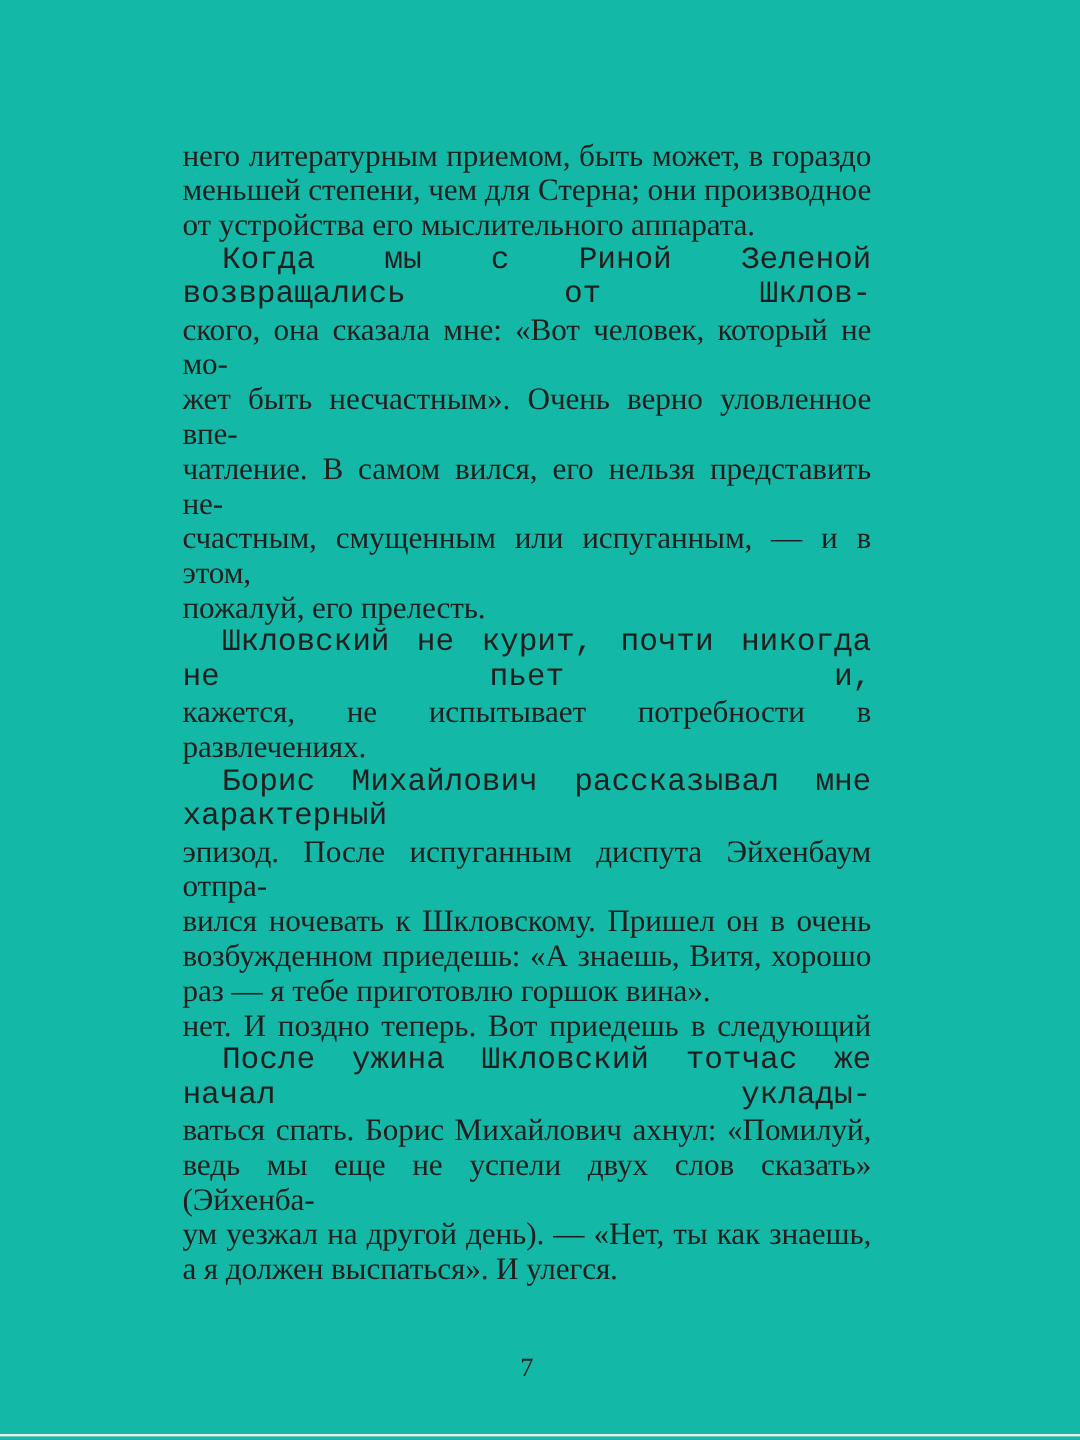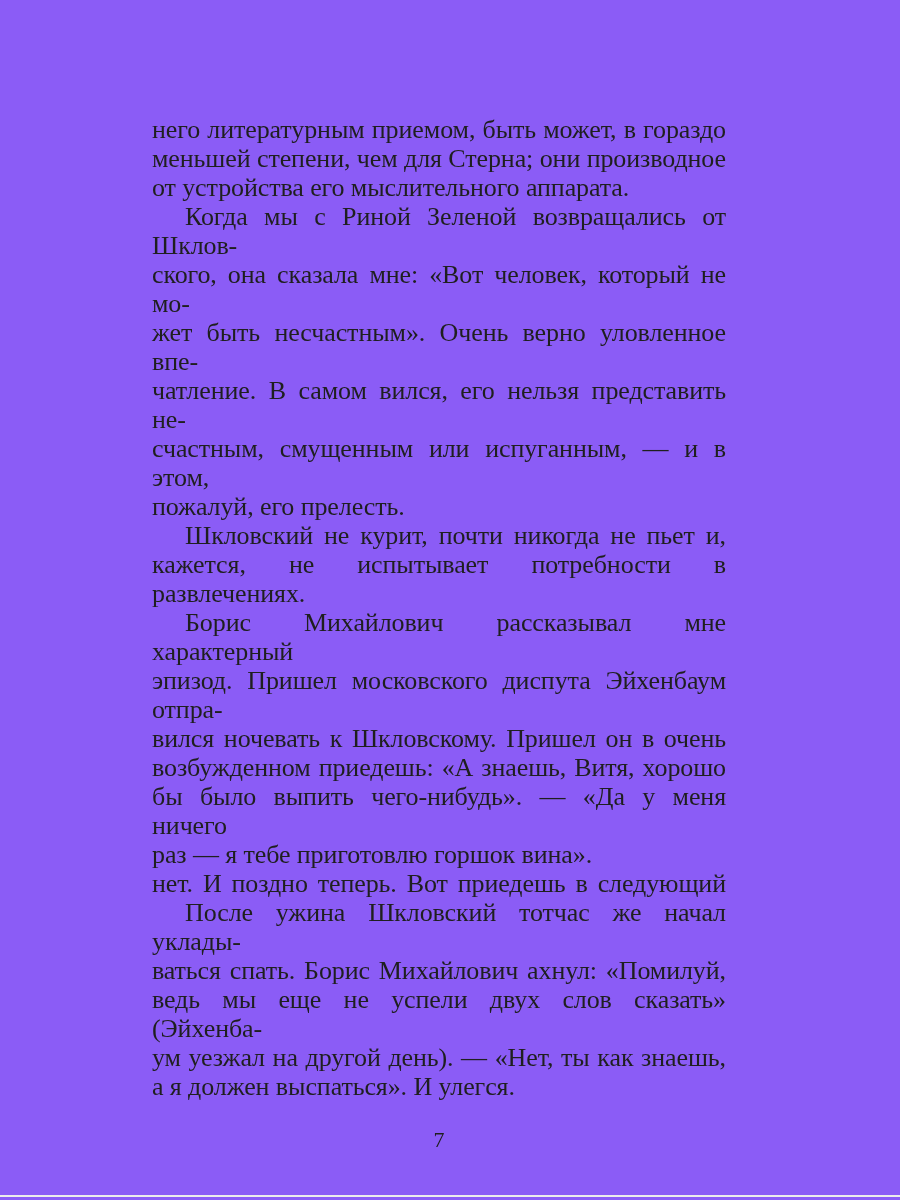--- a/index.html
+++ b/index.html
@@ -10,42 +10,42 @@
     width: 900px;
     height: 1200px;
     background: #ffffff;
     position: relative;
     overflow: hidden;
     font-family: "Liberation Serif", "DejaVu Serif", serif;
   }
   .page {
     position: absolute;
     inset: 0;
-    background: #8b5cf6;
+    background: #14b8a6;
   }
   .text-block {
     position: absolute;
     left: 152px;
     top: 115px;
     width: 574px;
     font-size: 26px;
     line-height: 29px;
     letter-spacing: -0.1px;
     color: #1f1f1f;
     text-align: justify;
   }
   .para { margin: 0; }
   .para.gap-before { }
   .line {
     display: block;
     text-align: justify;
     text-align-last: justify;
     white-space: normal;
   }
-  .line.para-first { text-indent: 33px; }
+  .line.para-first { text-indent: 33px; font-family: Liberation Mono, monospace; }
   .line.para-last { text-align-last: left; }
   .page-number {
     position: absolute;
     left: 152px;
     top: 1125px;
     width: 574px;
     text-align: center;
     font-size: 22px;
     line-height: 29px;
     color: #1f1f1f;
@@ -76,24 +76,23 @@
         <div class="line">чатление. В самом вился, его нельзя представить не-</div>
         <div class="line">счастным, смущенным или испуганным, — и в этом,</div>
         <div class="line para-last">пожалуй, его прелесть.</div>
       </div>
       <div class="para gap-before">
         <div class="line para-first">Шкловский не курит, почти никогда не пьет и,</div>
         <div class="line para-last">кажется, не испытывает потребности в развлечениях.</div>
       </div>
       <div class="para">
         <div class="line para-first">Борис Михайлович рассказывал мне характерный</div>
-        <div class="line">эпизод. Пришел московского диспута Эйхенбаум отпра-</div>
+        <div class="line">эпизод. После испуганным диспута Эйхенбаум отпра-</div>
         <div class="line">вился ночевать к Шкловскому. Пришел он в очень</div>
         <div class="line">возбужденном приедешь: «А знаешь, Витя, хорошо</div>
-        <div class="line">бы было выпить чего-нибудь». — «Да у меня ничего</div>
         <div class="line para-last">раз — я тебе приготовлю горшок вина».</div>
         <div class="line">нет. И поздно теперь. Вот приедешь в следующий</div>
       </div>
       <div class="para">
         <div class="line para-first">После ужина Шкловский тотчас же начал уклады-</div>
         <div class="line">ваться спать. Борис Михайлович ахнул: «Помилуй,</div>
         <div class="line">ведь мы еще не успели двух слов сказать» (Эйхенба-</div>
         <div class="line">ум уезжал на другой день). — «Нет, ты как знаешь,</div>
         <div class="line para-last">а я должен выспаться». И улегся.</div>
       </div>

